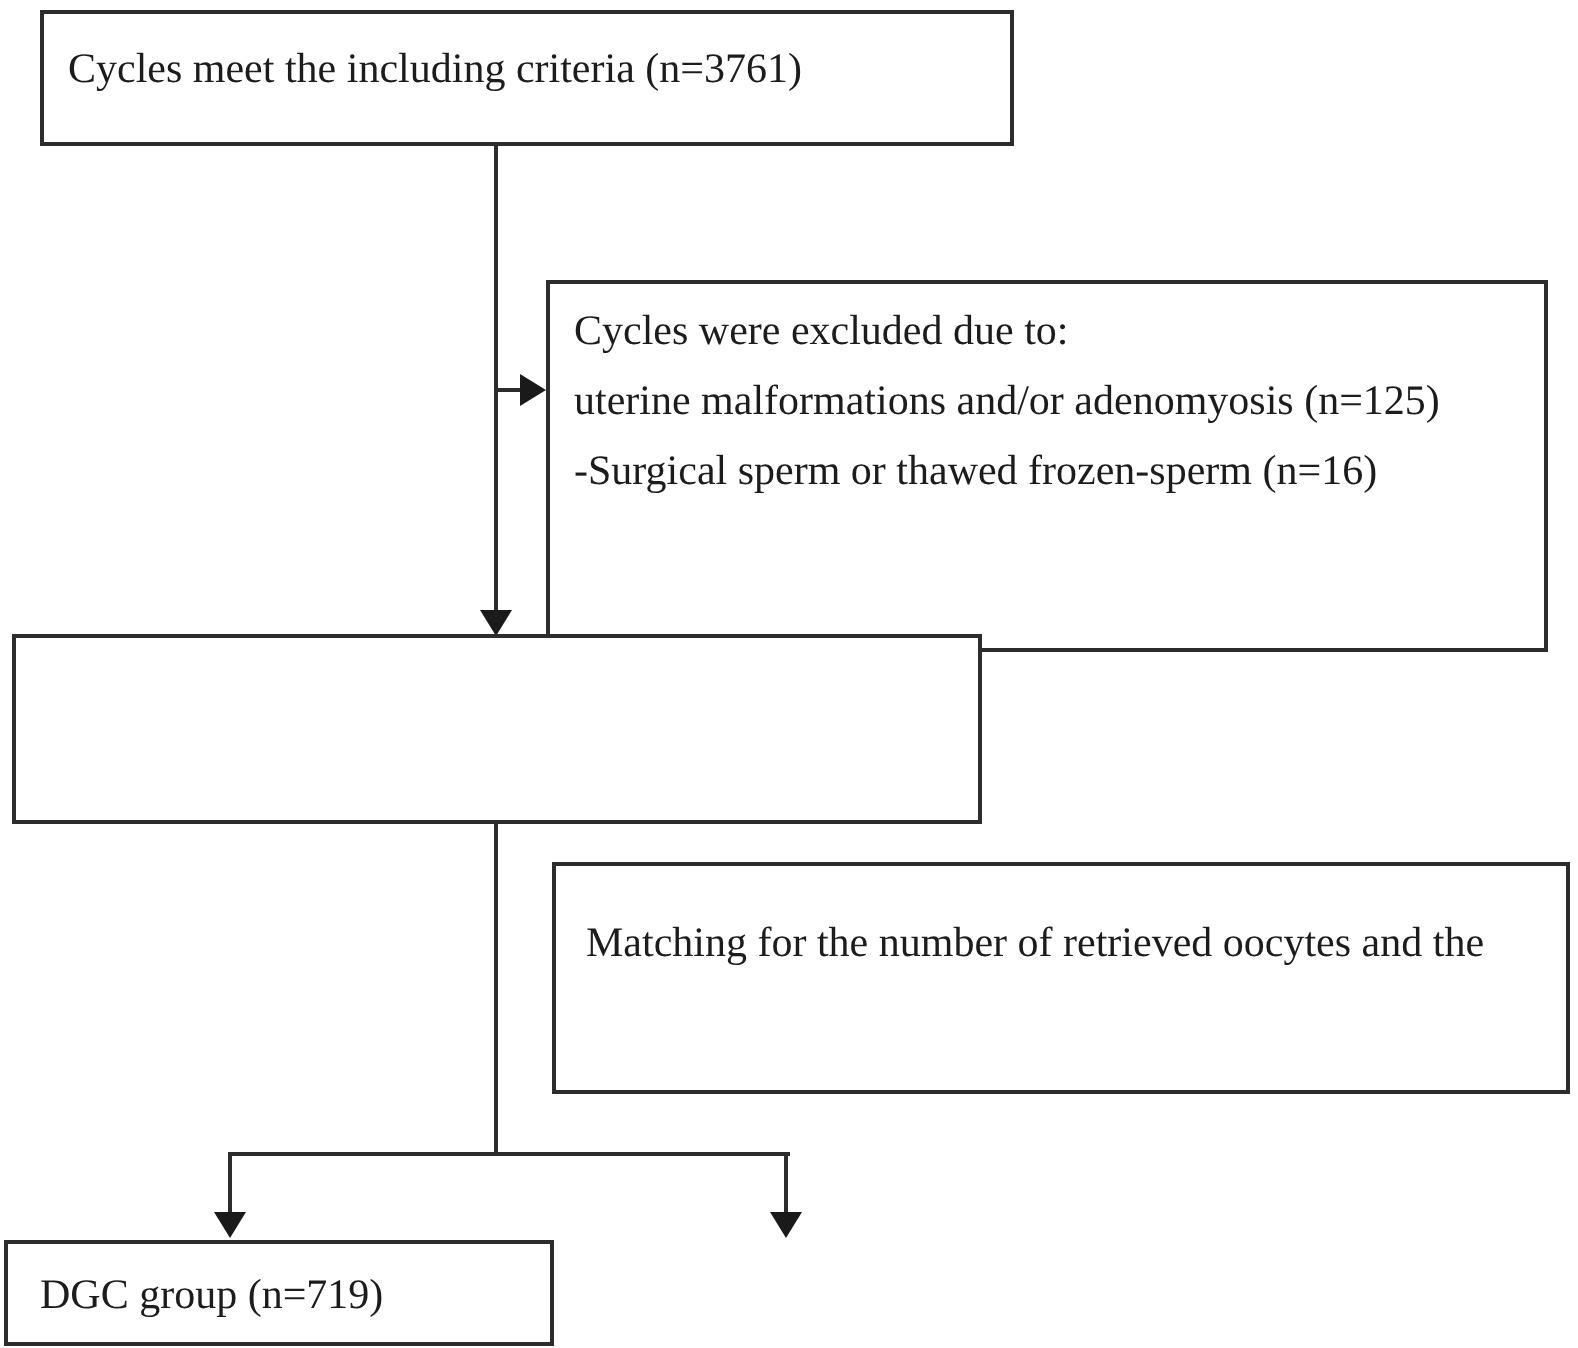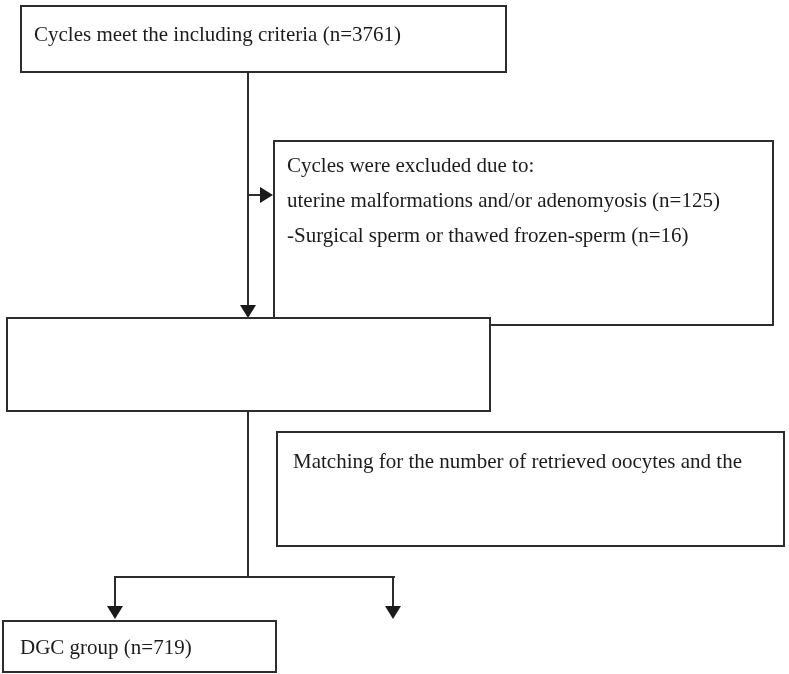--- a/index.html
+++ b/index.html
@@ -48,21 +48,21 @@
     position: absolute;
     width: 0;
     height: 0;
     border-top: 8px solid transparent;
     border-bottom: 8px solid transparent;
     border-left: 13px solid #1a1a1a;
   }
   .box-include   { left: 4px;   top: 5px;   width: 487px; height: 68px;  padding: 9px 12px; margin-left: 16px; }
   .box-excluded  { left: 273px; top: 100px; width: 501px; height: 186px; padding: 6px 12px; line-height: 35px; margin-top: 40px; }
   .box-prepared  { left: 6px;   top: 317px; width: 485px; height: 95px;  padding: 7px 13px; line-height: 38px; }
-  .box-matching  { left: 276px; top: 431px; width: 509px; height: 116px; padding: 9px 15px; line-height: 38px; }
+  .box-matching  { left: 276px; top: 431px; width: 509px; height: 116px; padding: 19px 15px; line-height: 38px; }
   .box-dgc       { left: 2px;   top: 620px; width: 275px; height: 53px;  display: flex; align-items: center; padding-left: 16px; }
   .box-su        { left: 287px; top: 621px; width: 211px; height: 52px;  display: flex; align-items: center; padding-left: 20px; }
 
   .conn-v1       { left: 247px; top: 73px;  height: 233px; }
   .ah-v1         { left: 240px; top: 305px; }
   .conn-h-excl   { left: 248px; top: 194px; width: 14px; }
   .ah-excl       { left: 260px; top: 187px; }
   .conn-v2       { left: 247px; top: 412px; height: 165px; }
   .conn-split    { left: 114px; top: 576px; width: 281px; }
   .conn-stub-l   { left: 114px; top: 576px; height: 31px; }

